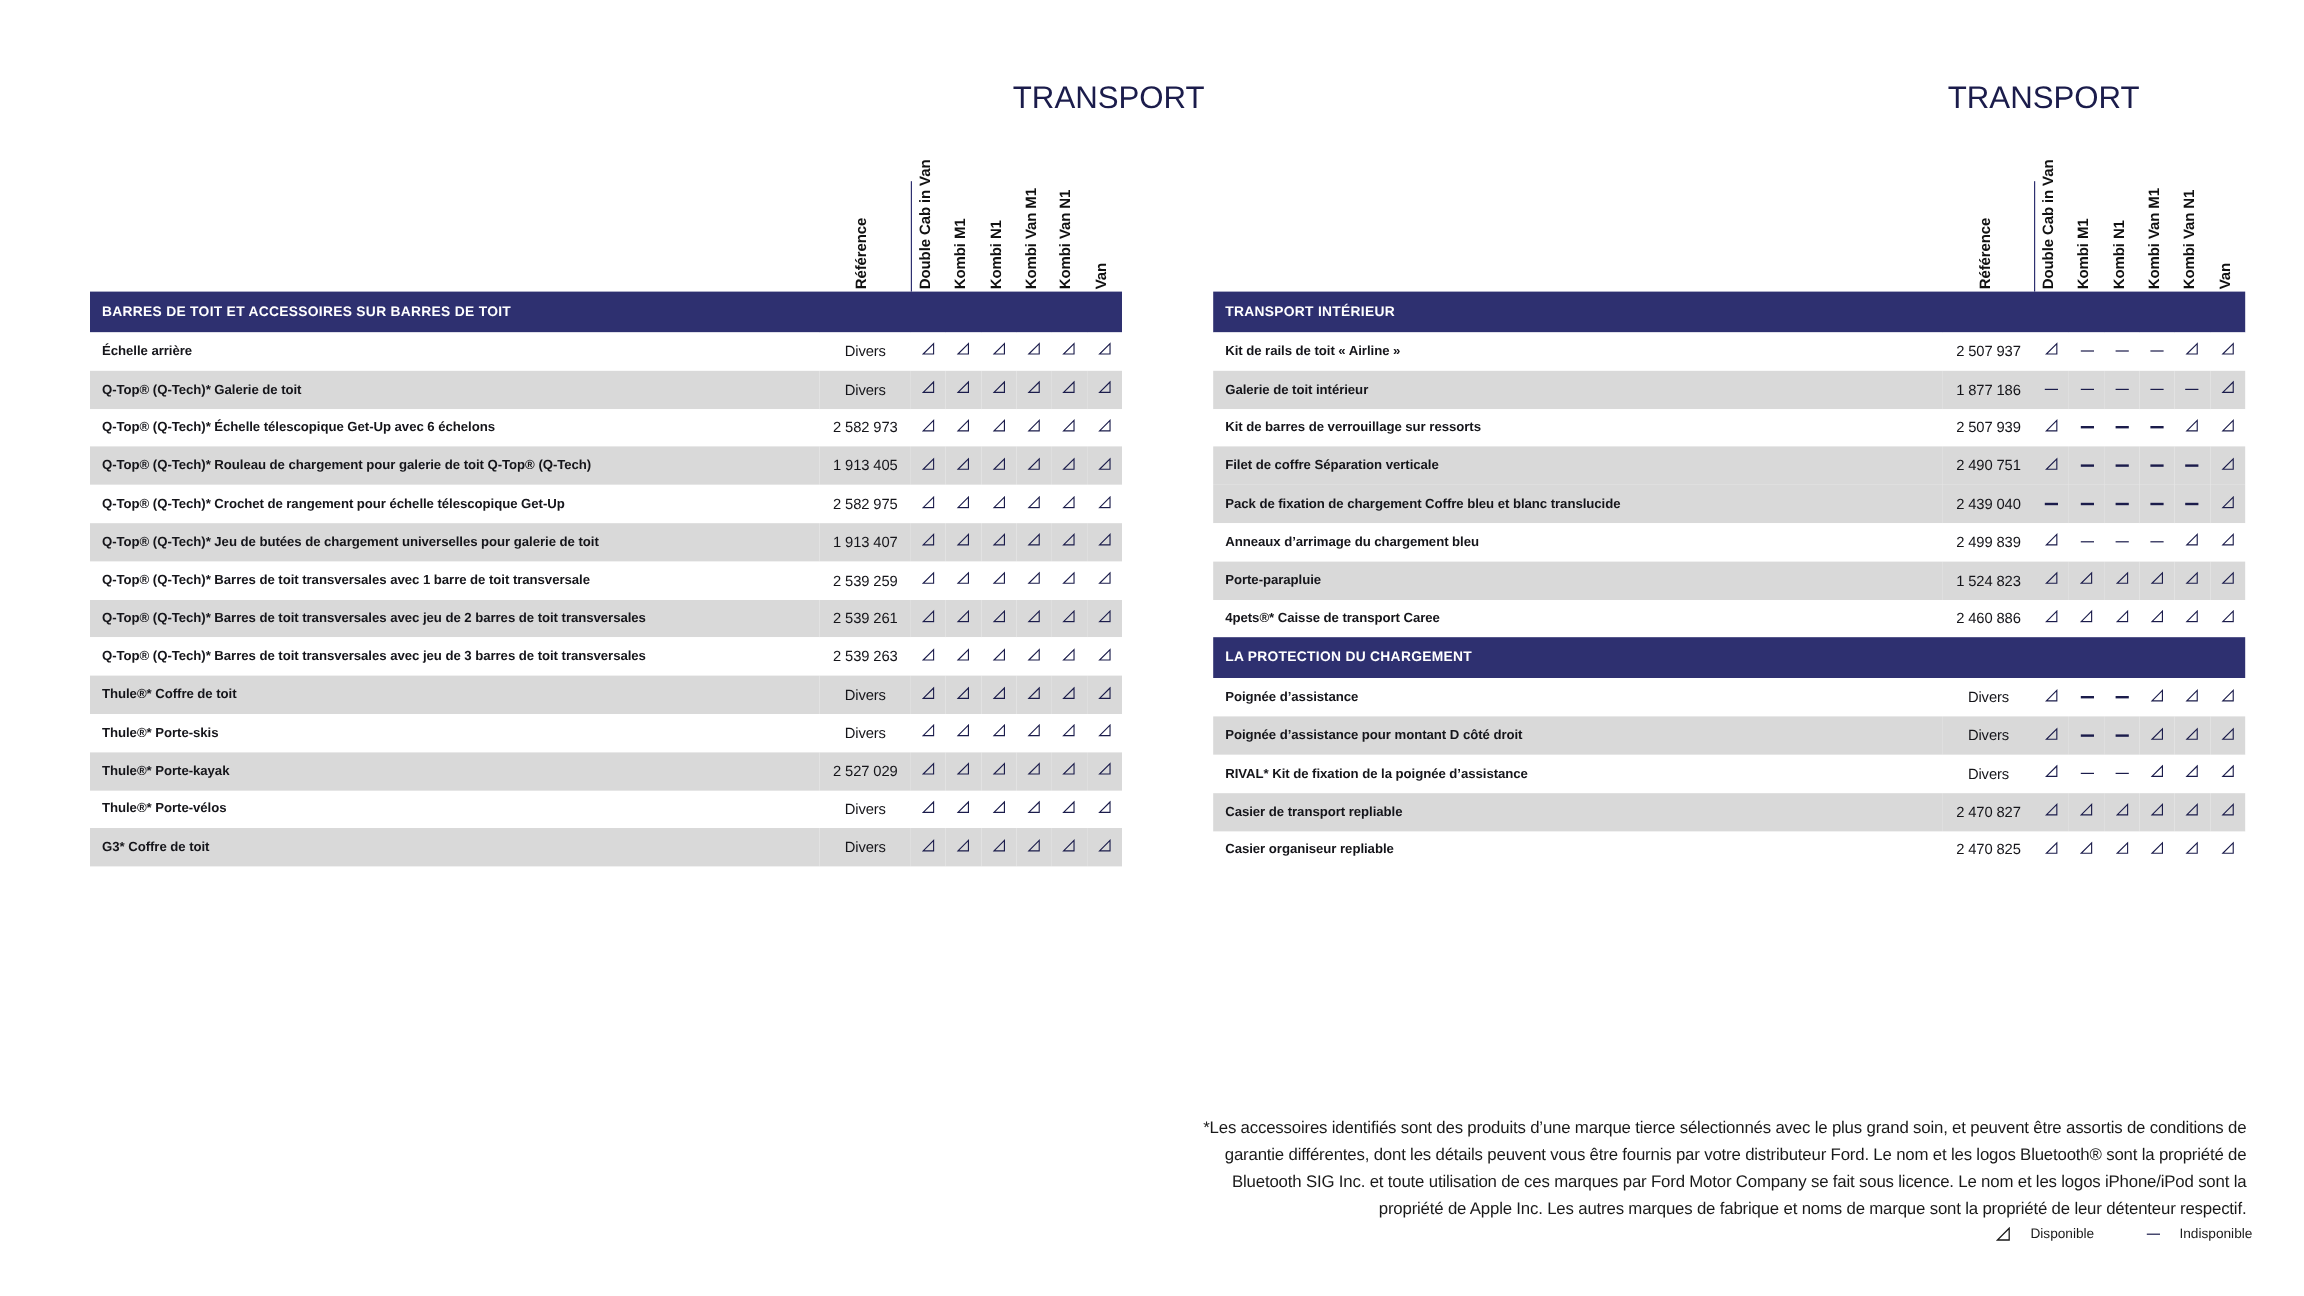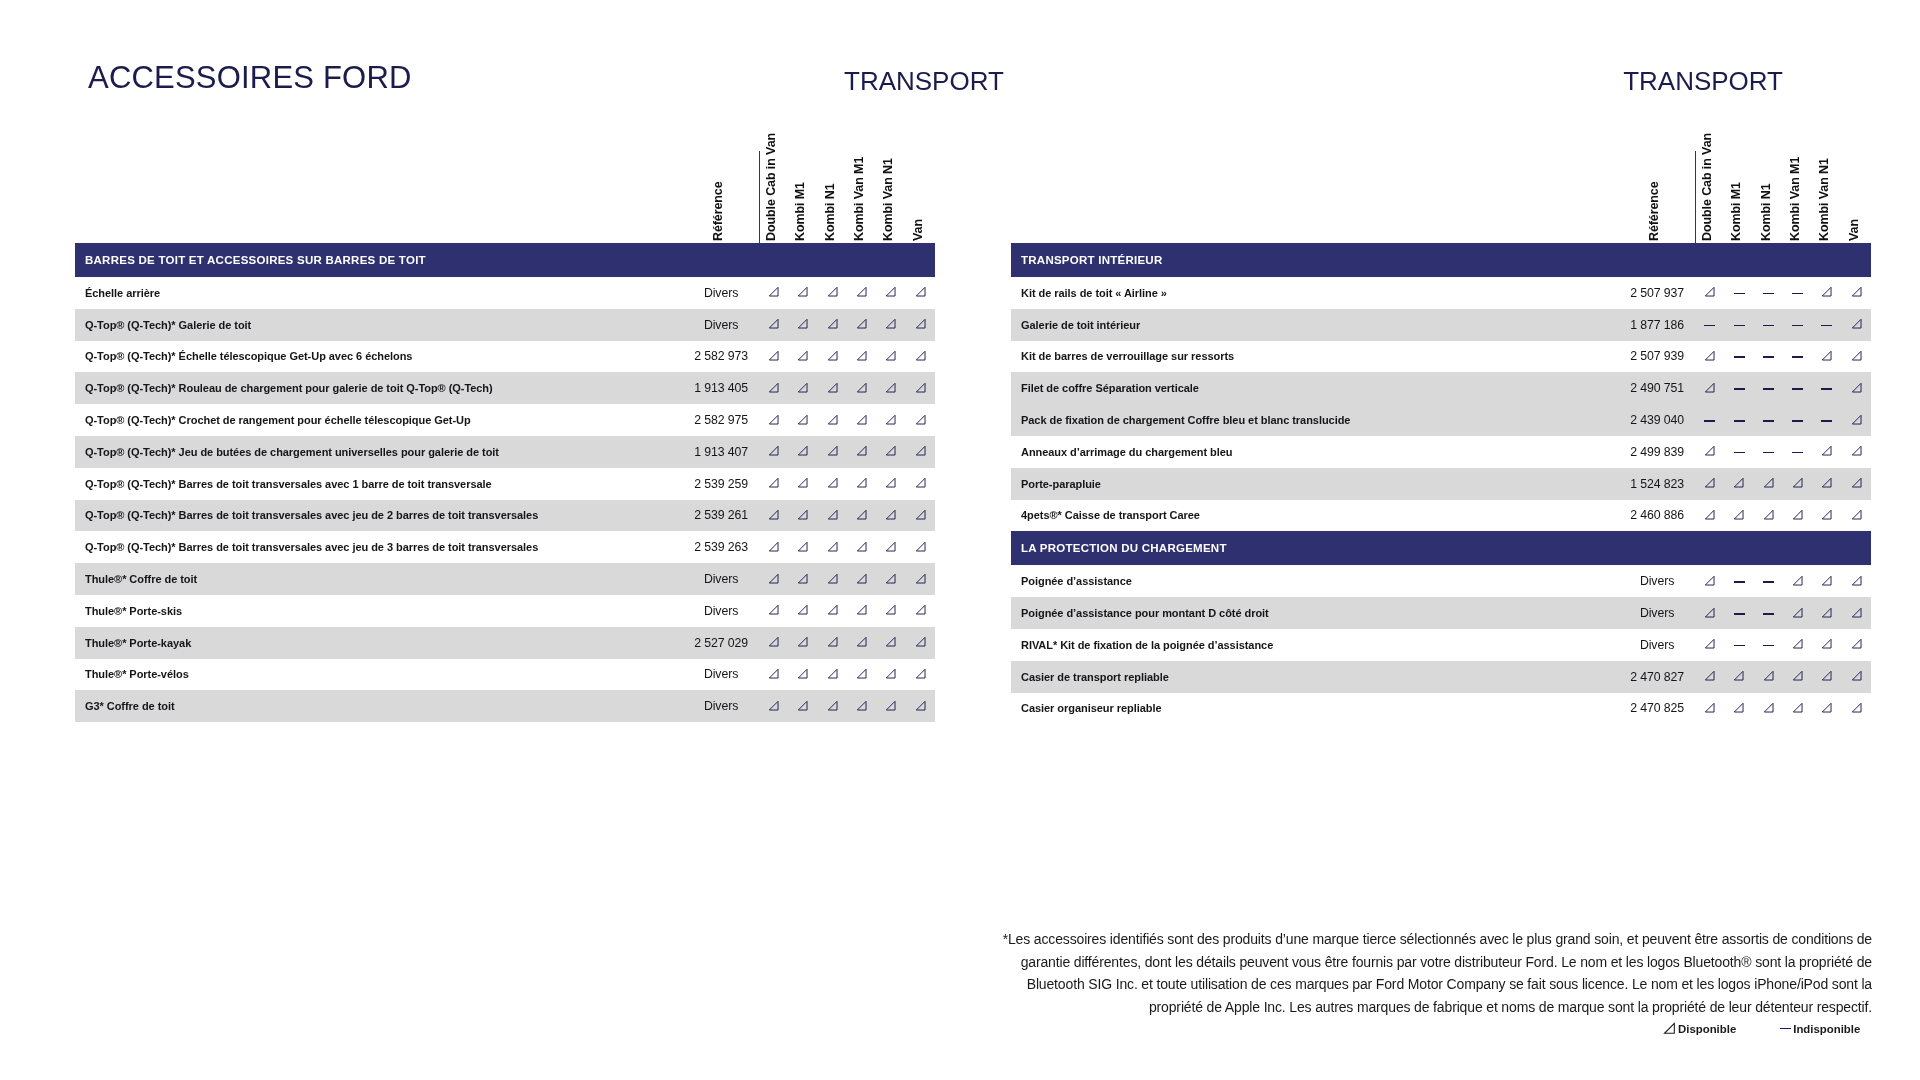--- a/index.html
+++ b/index.html
@@ -145,28 +145,27 @@
   }
   .legend {
     position: absolute;
     left: 1663px; top: 1022px;
     display: flex;
     align-items: center;
     gap: 44px;
     font-size: 11.4px;
     color: #1a1a1a;
   }
-  .legend .li { display: flex; align-items: center; gap: 2px; white-space: nowrap; font-weight: bold; }
+  .legend .li { display: flex; align-items: center; gap: 16px; white-space: nowrap; }
 </style>
 </head>
 <body>
 
 <div class="page">
 
-  <div class="brand-title">ACCESSOIRES FORD</div>
   <div class="section-title left">TRANSPORT</div>
   <div class="section-title right">TRANSPORT</div>
 
   <div class="table-block left">
     <div class="col-head">
         <div class="vlabel ref-label" style="left: 650px;">Référence</div>
         <div class="divider" style="left: 684px; height: 92px;"></div>
         <div class="vlabel" style="left: 703.15px;">Double Cab in Van</div>
         <div class="vlabel" style="left: 732.45px;">Kombi M1</div>
         <div class="vlabel" style="left: 761.75px;">Kombi N1</div>

